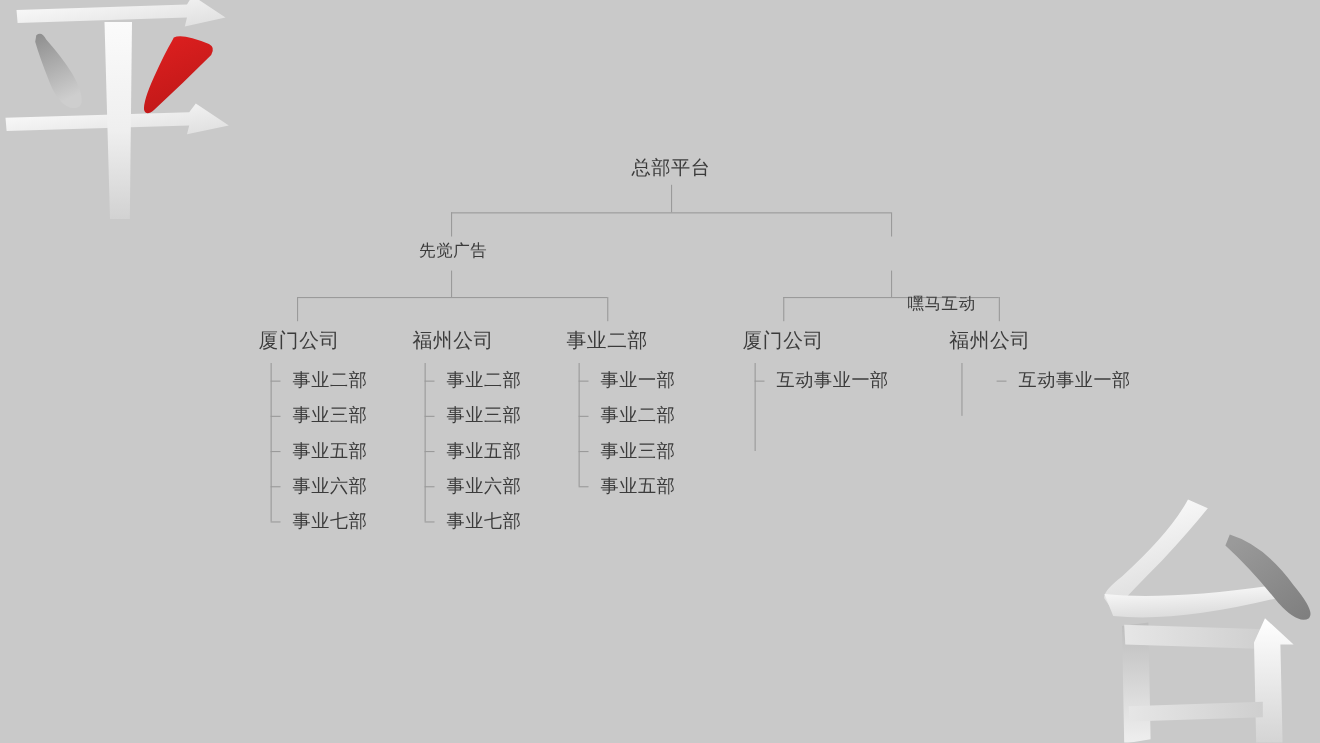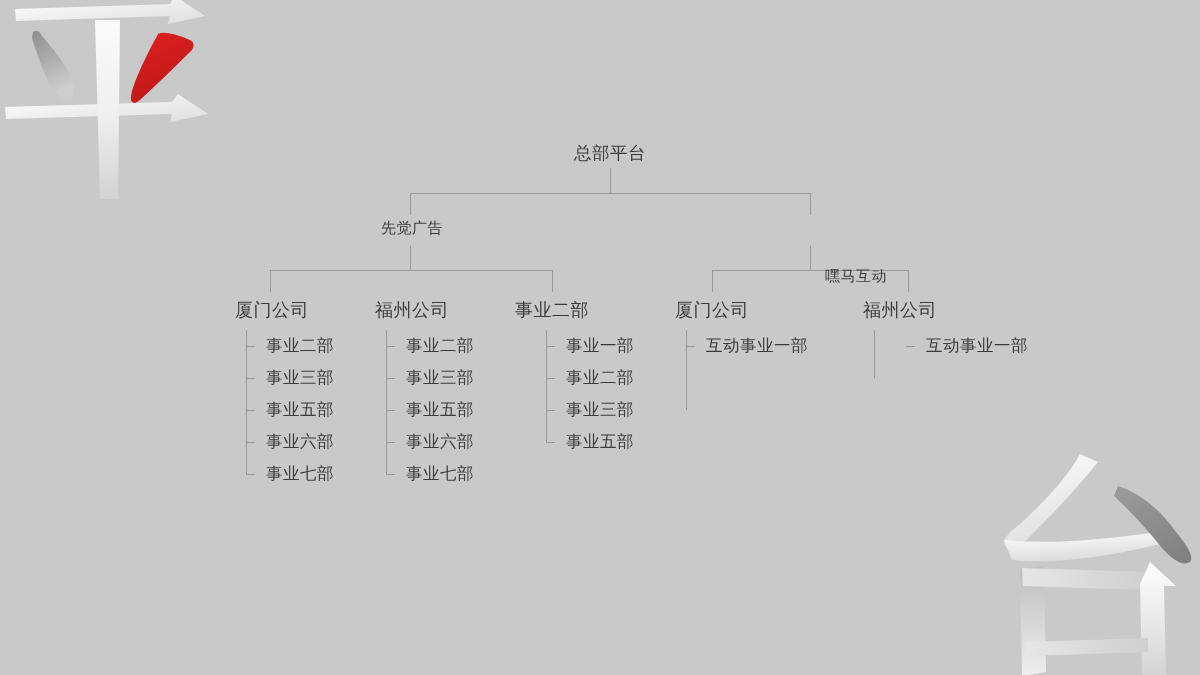--- a/index.html
+++ b/index.html
@@ -254,21 +254,21 @@
       <div class="leaf-row">
         <span class="leaf-tick"></span>
         <span class="leaf-label">事业六部</span>
       </div>
       <div class="leaf-row">
         <span class="leaf-tick"></span>
         <span class="leaf-label">事业七部</span>
       </div>
     </div>
 
-  <div class="leaf-group" style="left:546px; top:330px;">
+  <div class="leaf-group" style="left:526px; top:330px;">
     <div class="leaf-spine" style="height: 112px;"></div>
   <div class="leaf-row">
         <span class="leaf-tick"></span>
         <span class="leaf-label">事业一部</span>
       </div>
       <div class="leaf-row">
         <span class="leaf-tick"></span>
         <span class="leaf-label">事业二部</span>
       </div>
       <div class="leaf-row">

